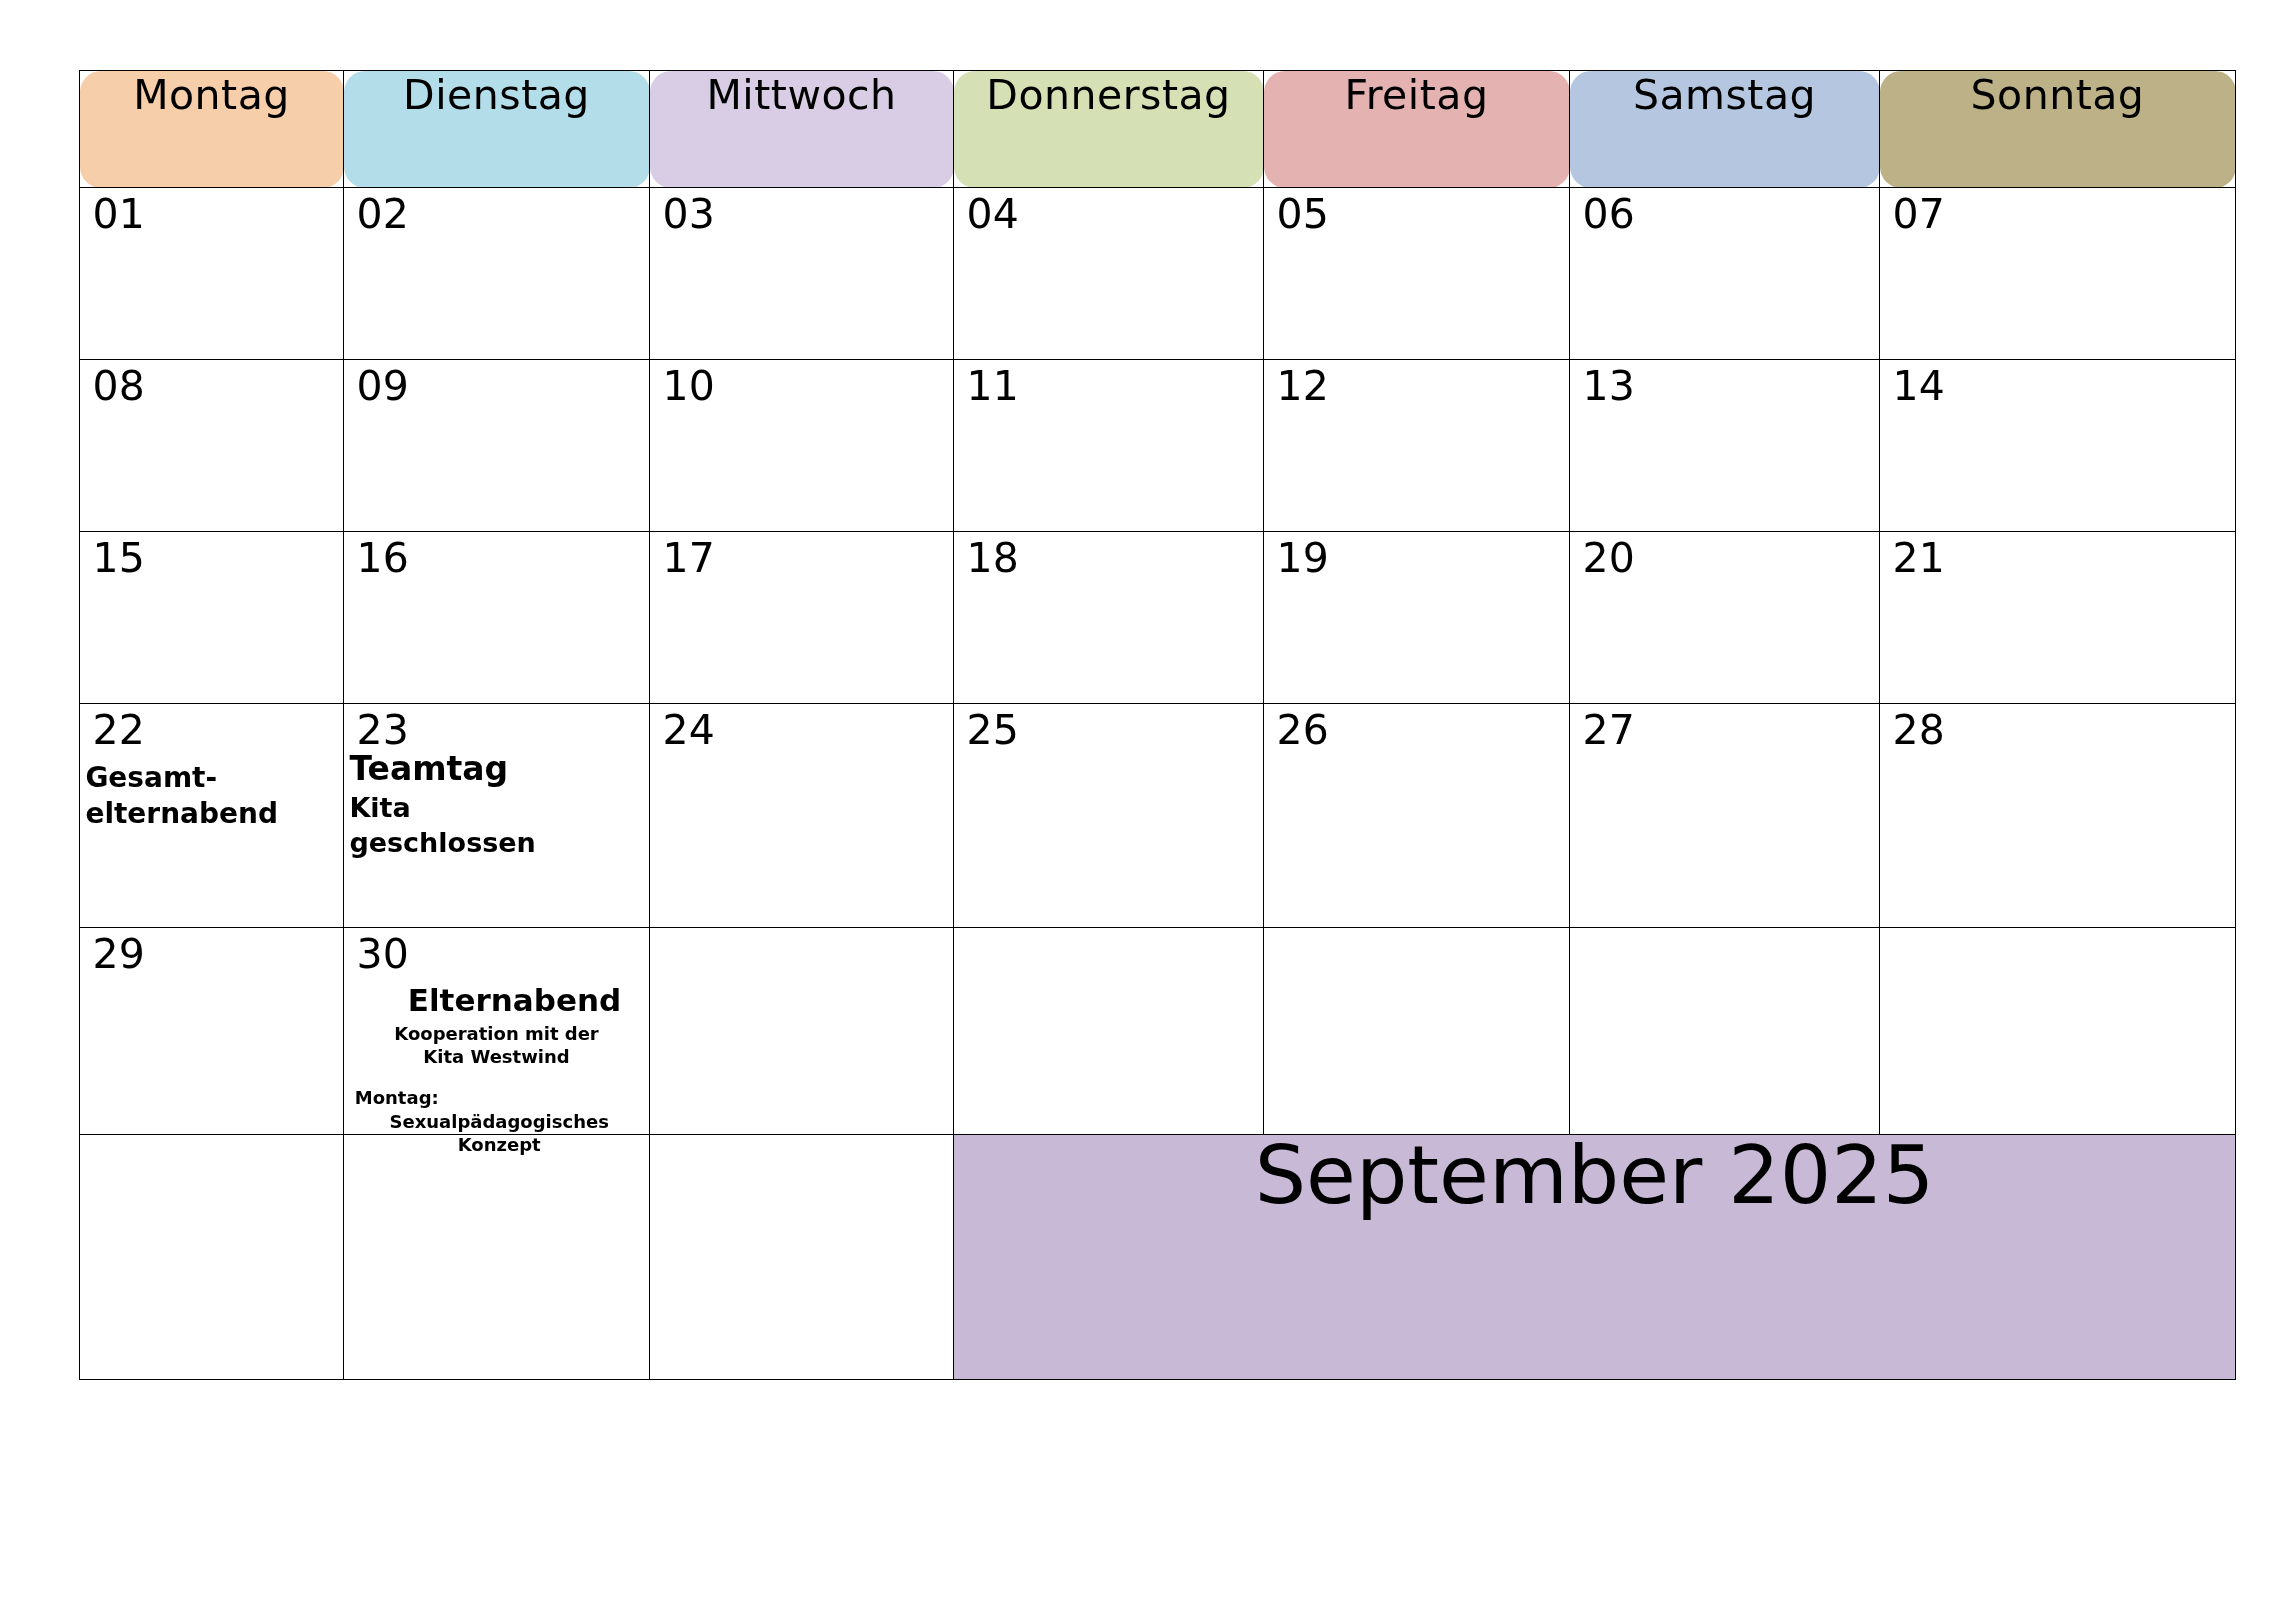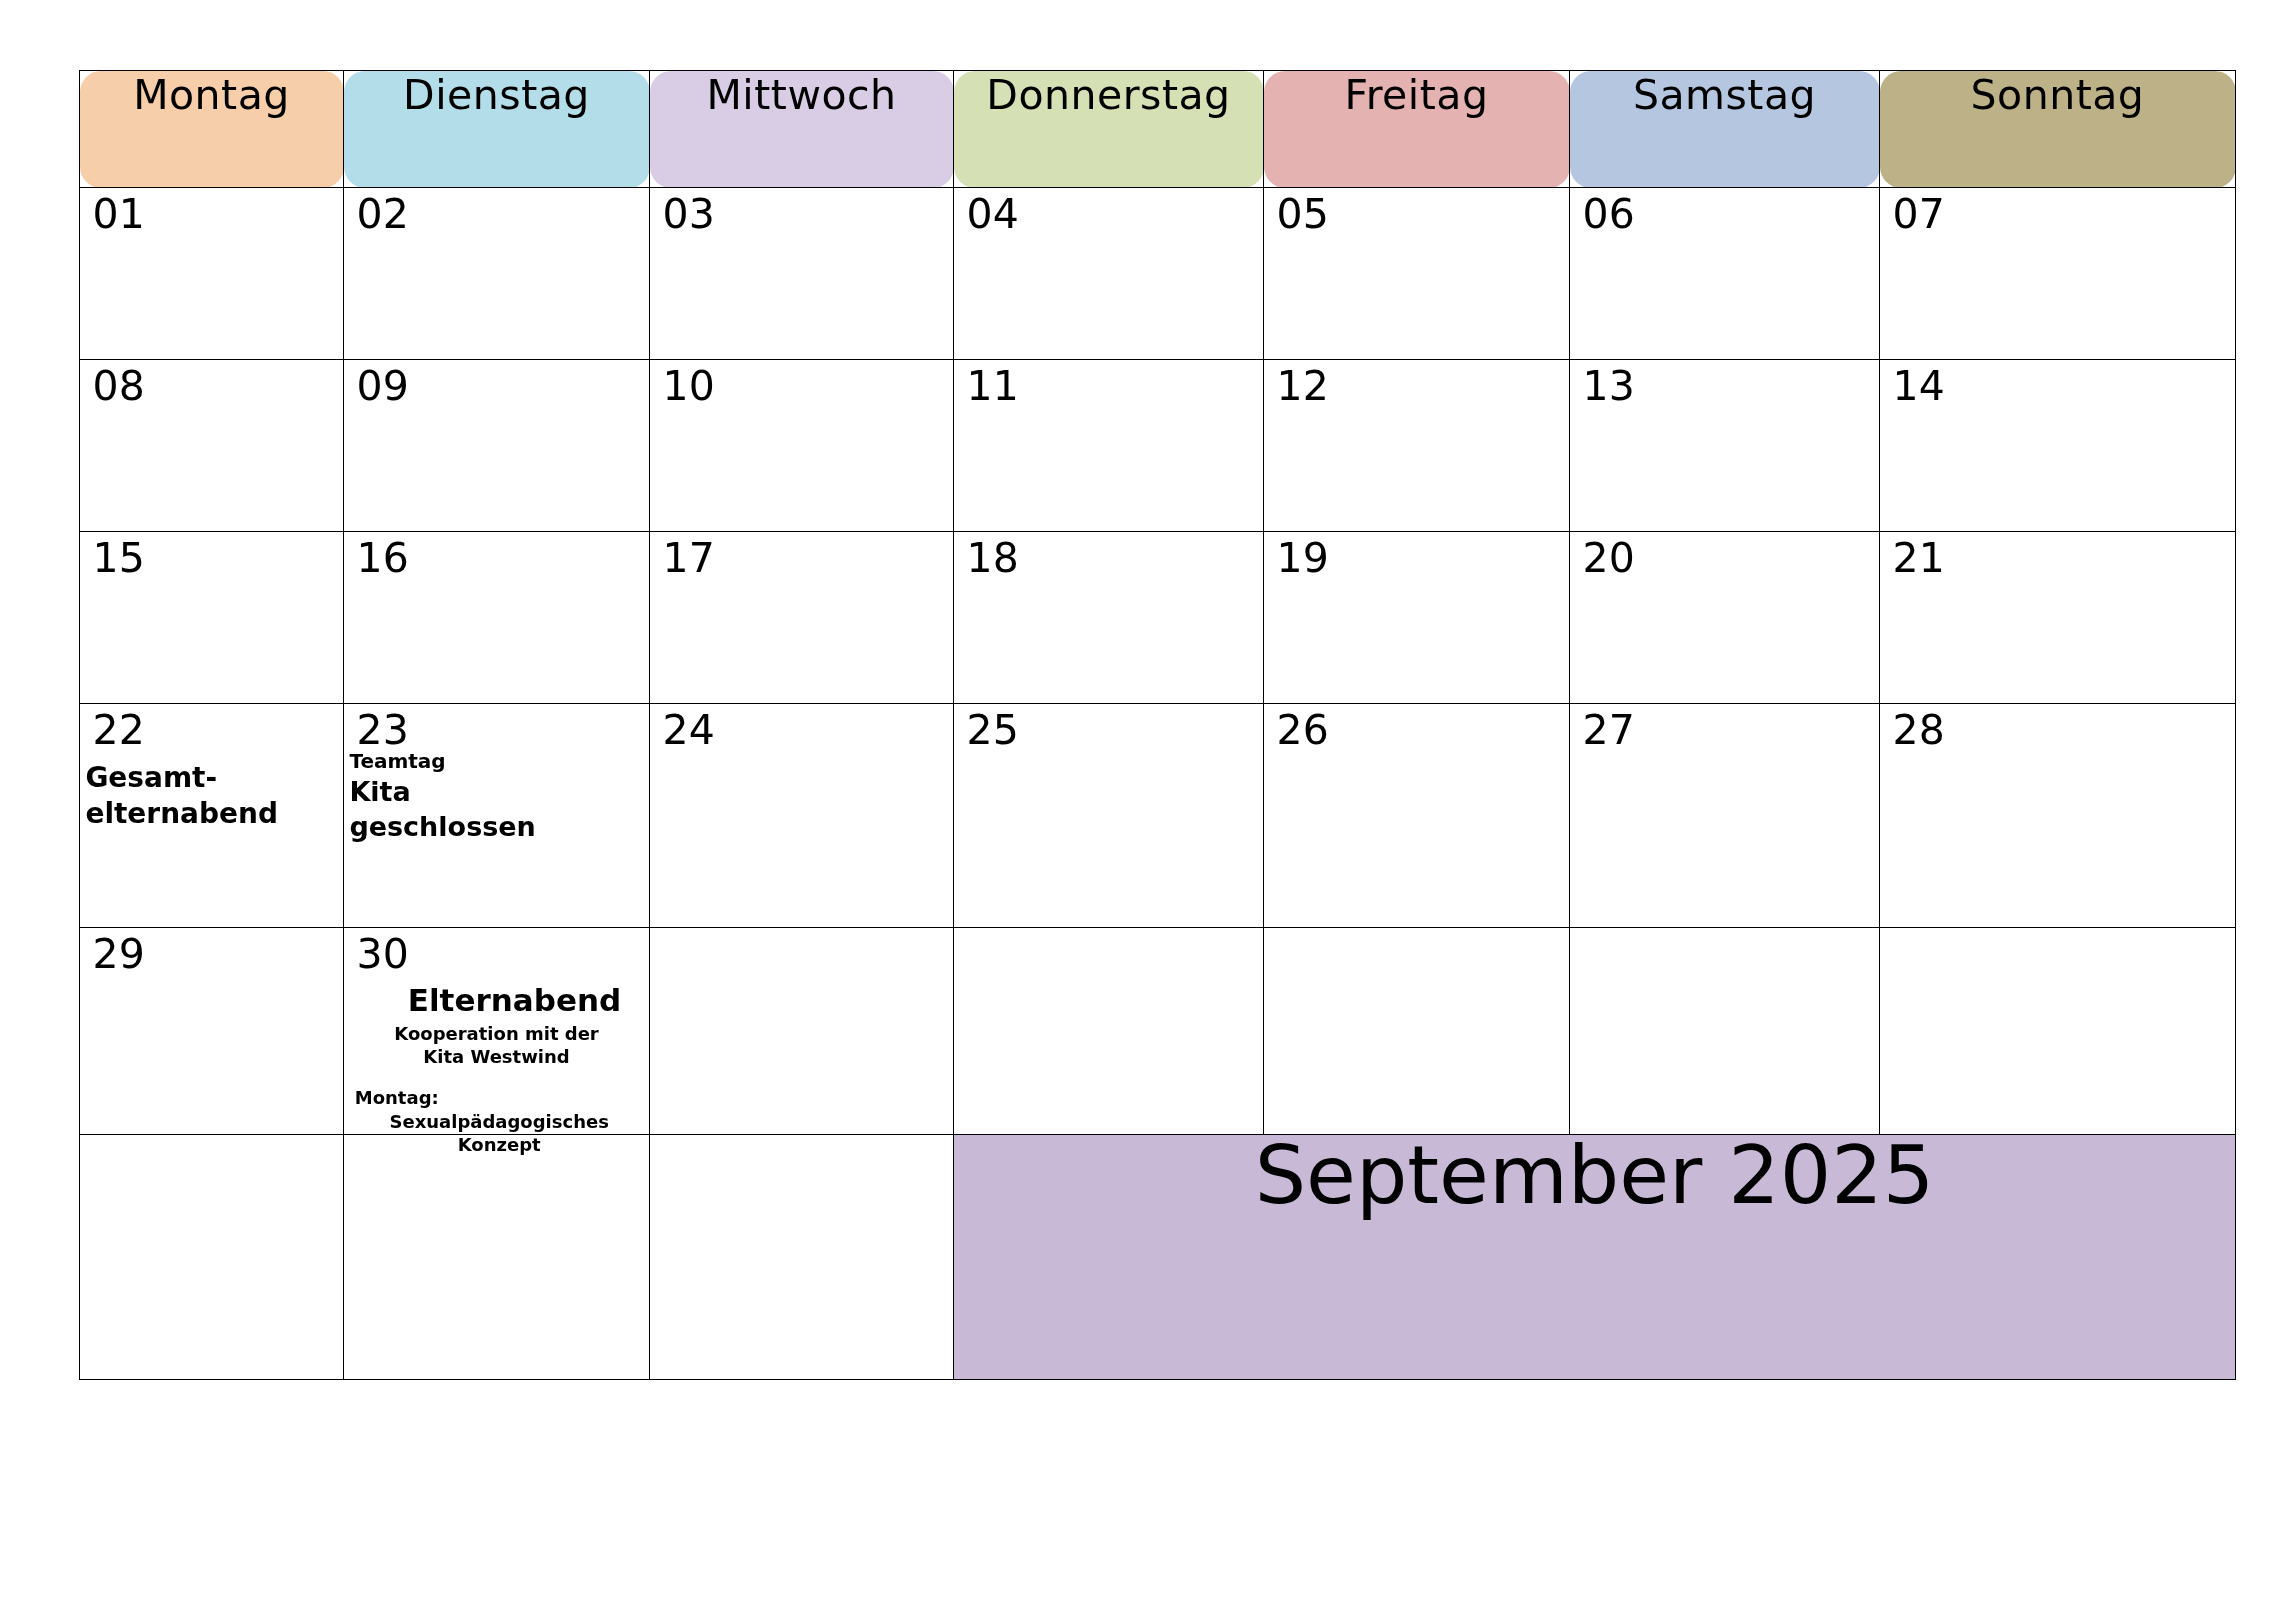--- a/index.html
+++ b/index.html
@@ -70,21 +70,21 @@
     position: absolute;
     top: 52px;
     left: 0;
     right: 0;
     text-align: left;
     padding: 0 5.4px;
     box-sizing: border-box;
   }
 
   .ev-big {
-    font-size: 20px;
+    font-size: 33px;
     font-weight: bold;
     line-height: 1.22;
     margin: 0 0 1.8px 0;
   }
   .ev-mid {
     font-size: 27px;
     font-weight: bold;
     line-height: 1.28;
     margin: 0;
   }

